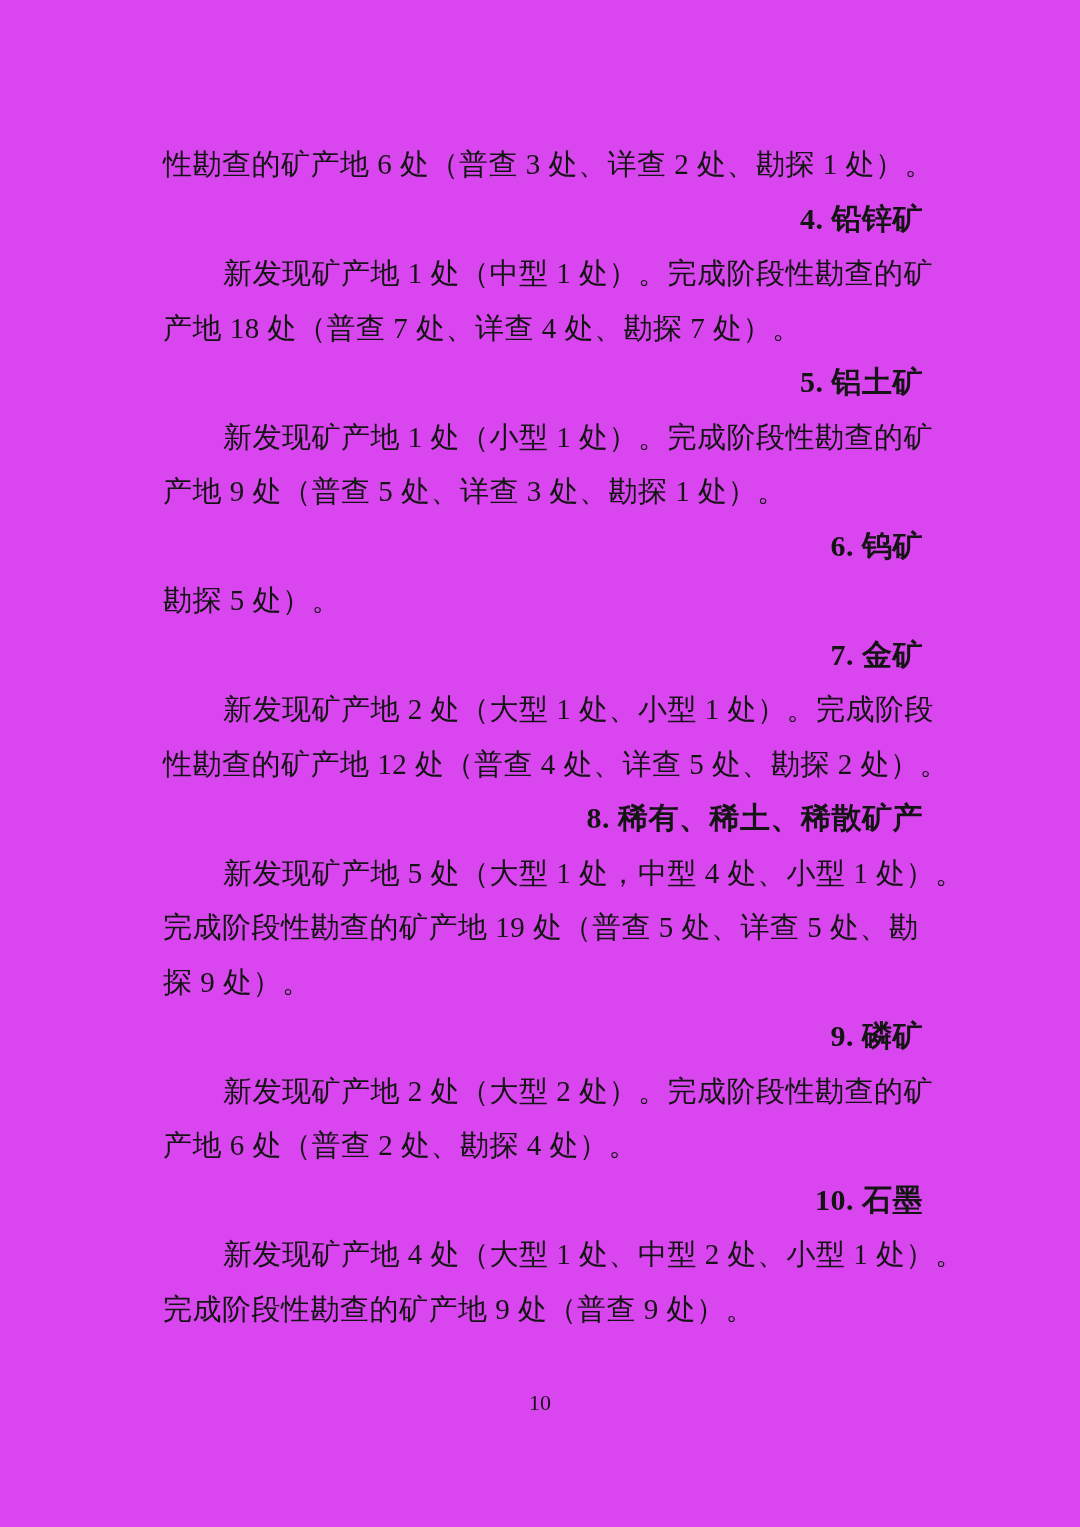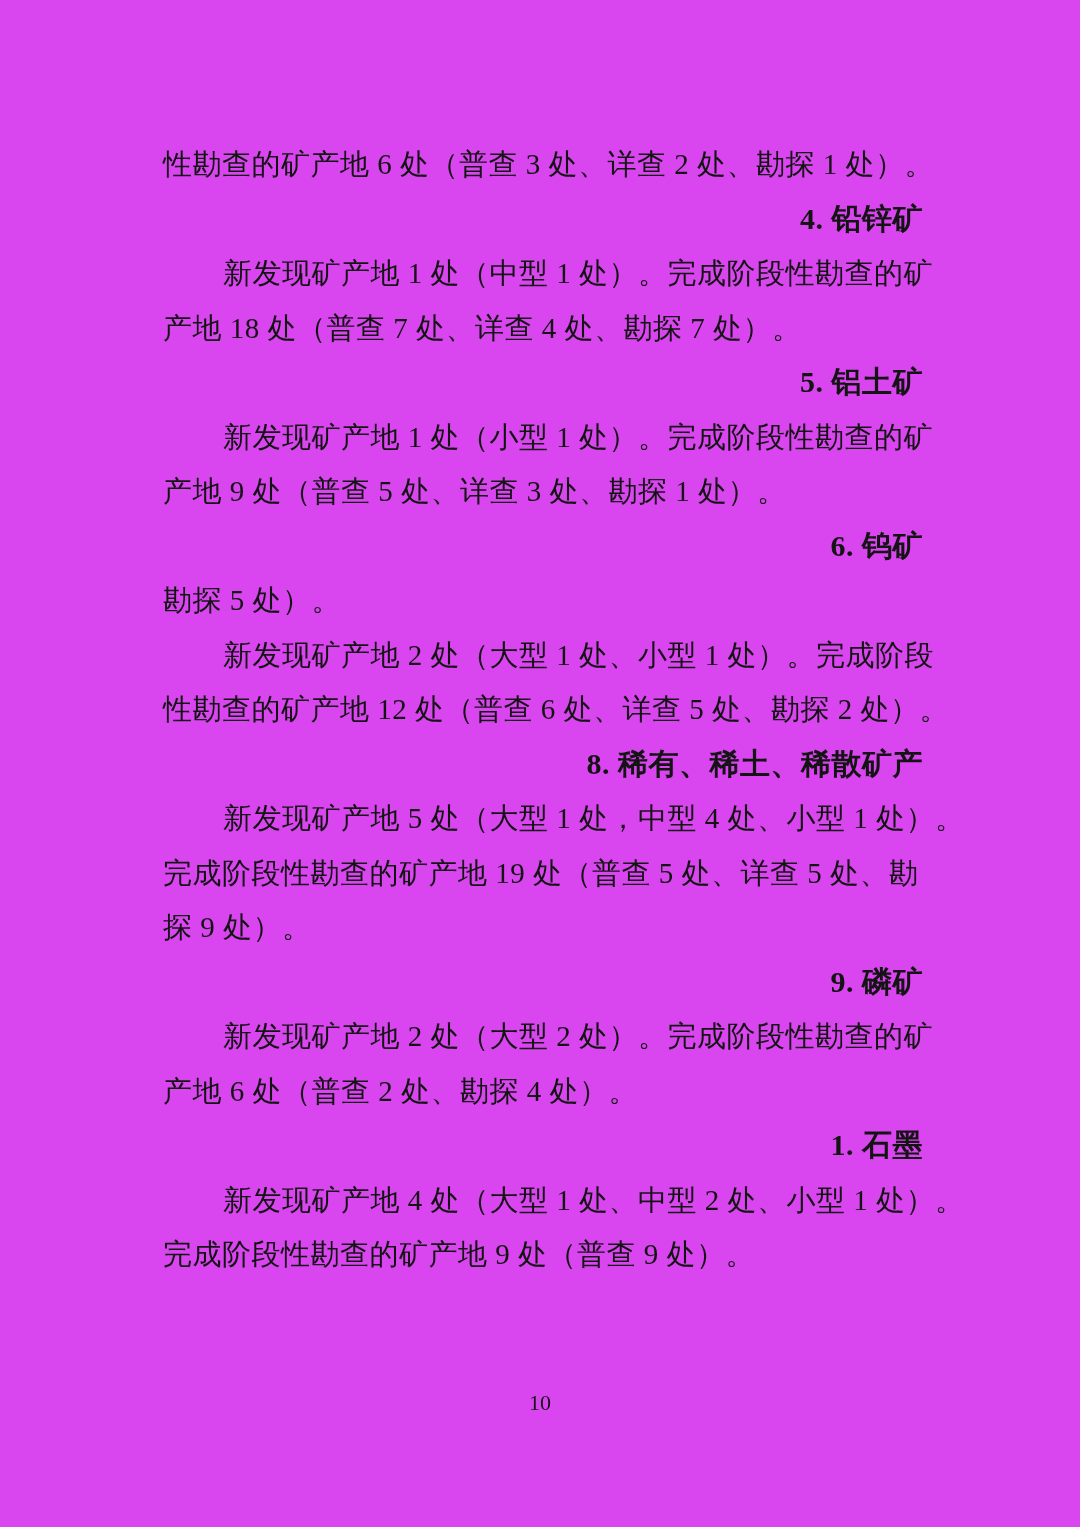--- a/index.html
+++ b/index.html
@@ -70,39 +70,40 @@
       <p class="line indent">新发现矿产地 1 处（小型 1 处）。完成阶段性勘查的矿</p>
       <p class="line">产地 9 处（普查 5 处、详查 3 处、勘探 1 处）。</p>
     </section>
 
     <section>
       <h2 class="line heading indent">6. 钨矿</h2>
       <p class="line">勘探 5 处）。</p>
     </section>
 
     <section>
+      <h2 class="line heading indent">7. 金矿</h2>
       <p class="line indent">新发现矿产地 2 处（大型 1 处、小型 1 处）。完成阶段</p>
-      <p class="line">性勘查的矿产地 12 处（普查 6 处、详查 5 处、勘探 2 处）。</p>
+      <p class="line">性勘查的矿产地 12 处（普查 4 处、详查 5 处、勘探 2 处）。</p>
     </section>
 
     <section>
       <h2 class="line heading indent">8. 稀有、稀土、稀散矿产</h2>
       <p class="line indent">新发现矿产地 5 处（大型 1 处，中型 4 处、小型 1 处）。</p>
       <p class="line">完成阶段性勘查的矿产地 19 处（普查 5 处、详查 5 处、勘</p>
       <p class="line">探 9 处）。</p>
     </section>
 
     <section>
       <h2 class="line heading indent">9. 磷矿</h2>
       <p class="line indent">新发现矿产地 2 处（大型 2 处）。完成阶段性勘查的矿</p>
       <p class="line">产地 6 处（普查 2 处、勘探 4 处）。</p>
     </section>
 
     <section>
-      <h2 class="line heading indent">1. 石墨</h2>
+      <h2 class="line heading indent">10. 石墨</h2>
       <p class="line indent">新发现矿产地 4 处（大型 1 处、中型 2 处、小型 1 处）。</p>
       <p class="line">完成阶段性勘查的矿产地 9 处（普查 9 处）。</p>
     </section>
 
   </main>
 
   <div class="page-number">10</div>
 </div>
 
 </body></html>

